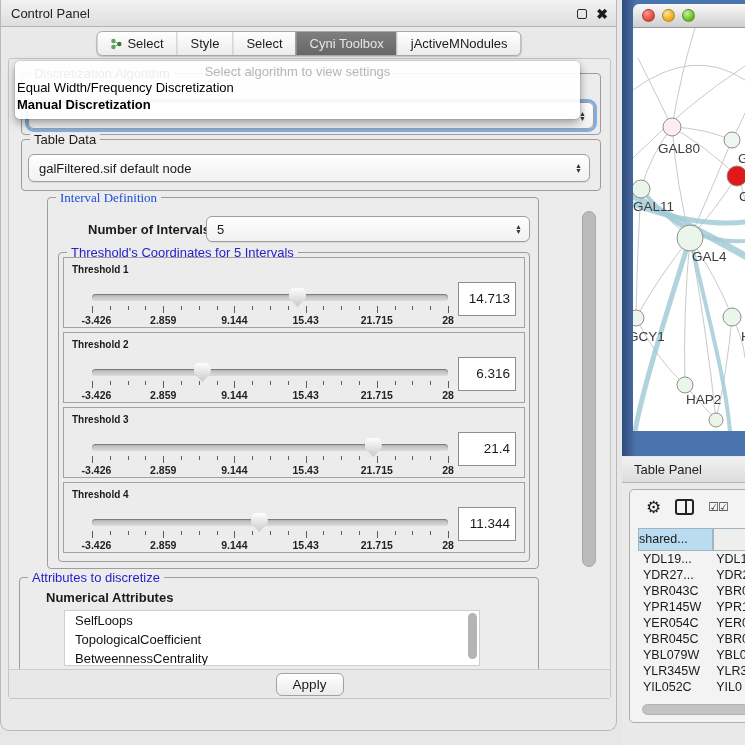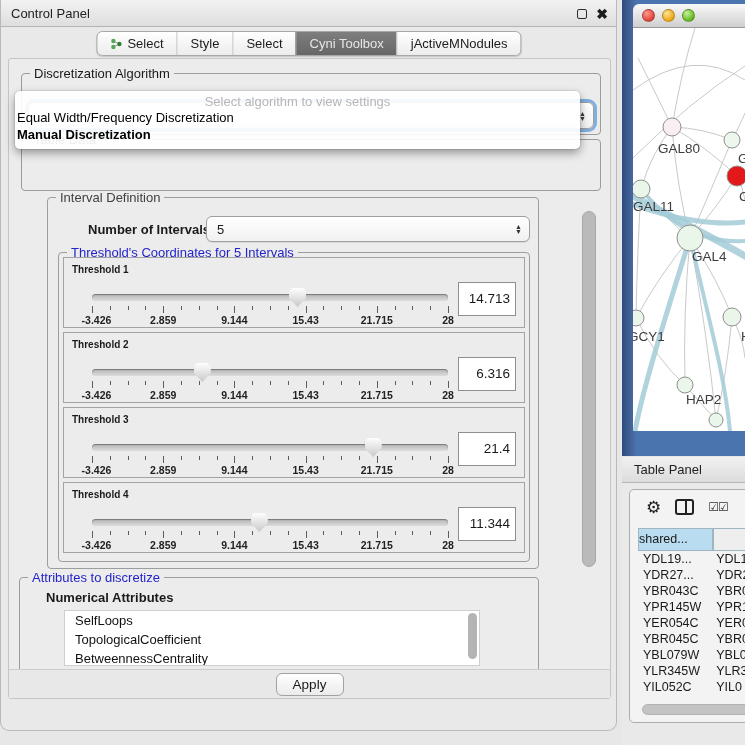--- a/index.html
+++ b/index.html
@@ -24,31 +24,31 @@
   .seg-tab:first-child { border-left:none; }
   .seg-tab.selected { background:linear-gradient(#7e7e7e,#676767); color:#e6e6e6; border-left-color:#6a6a6a; }
   .top-tabs { position:absolute; left:308px; top:31px; transform:translateX(-50%); z-index:2; }
   .bottom-tabs { position:absolute; left:308px; top:702px; transform:translateX(-50%); }
 
   .cp-content { position:absolute; left:7px; top:58px; width:603px; height:641px;
     background:#ececec; border:1px solid #c5c5c5; border-radius:3px; }
 
   .groupbox { position:absolute; border:1px solid #9d9d9d; border-radius:4px; }
   .group-title { position:absolute; top:-8px; left:8px; background:#ececec; padding:0 4px; font-size:13px; }
-  .gt-green { color:#404040; } .gt-blue { color:#2323cc; } .gt-black { color:#1a1a1a; }
+  .gt-green { color:#1d4ed8;font-family:Liberation Serif, serif; } .gt-blue { color:#2323cc; } .gt-black { color:#1a1a1a; }
 
   .combo { position:absolute; border:1px solid #9f9f9f; border-radius:6px;
     background:linear-gradient(#ffffff,#f1f1f1); font-size:13px; display:flex; align-items:center;
     padding:0 22px 0 10px; box-shadow:0 1px 1px rgba(0,0,0,.08); }
   .combo .stepper { position:absolute; right:7px; top:50%; transform:translateY(-50%);
     display:flex; flex-direction:column; line-height:5px; font-size:7px; color:#333; }
   .combo.focus-ring { box-shadow:0 0 0 3px rgba(92,154,219,.75); }
 
   
-  .algo-popup { position:absolute; left:6px; top:32px; width:565px; height:58px; z-index:6;
+  .algo-popup { position:absolute; left:6px; top:2px; width:565px; height:58px; z-index:6;
     background:rgba(255,255,255,.92); border-radius:5px;
     box-shadow:0 4px 10px rgba(0,0,0,.38), 0 0 0 1px rgba(0,0,0,.07); }
   .popup-hint { text-align:center; color:#b6b6b6; font-size:13px; padding-top:3px; }
   .popup-item { font-size:13px; padding:1px 2px; color:#000; }
   .popup-item.bold { font-weight:bold; }
 
   
   .viewport { position:absolute; left:6px; top:132px; width:592px; height:478px; overflow:hidden; }
   .interval-group { left:32px; top:6px; width:492px; height:372px; }
   .num-row-label { position:absolute; left:40px; top:24px; font-size:13px; font-weight:bold; }
@@ -173,20 +173,27 @@
     <div class="algo-popup">
       <div class="popup-hint">Select algorithm to view settings</div>
       <div id="popupItems">
           <div class="popup-item">Equal Width/Frequency Discretization</div>
           <div class="popup-item bold">Manual Discretization</div>
         </div>
     </div>
 
     <div class="groupbox" style="left:12px; top:80px; width:580px; height:52px;">
       <span class="group-title gt-black">Table Data</span>
+      <div class="combo" style="left:6px; top:14px; width:562px; height:28px;">
+        <span>galFiltered.sif default node</span>
+        <span class="stepper">
+            <span>▲</span>
+            <span>▼</span>
+          </span>
+      </div>
     </div>
 
     <div class="viewport">
 
       <div class="groupbox interval-group">
         <span class="group-title gt-green">Interval Definition</span>
         <span class="num-row-label">Number of Intervals</span>
         <div class="combo" style="left:158px; top:18px; width:324px; height:26px;">
           <span>5</span>
           <span class="stepper">

